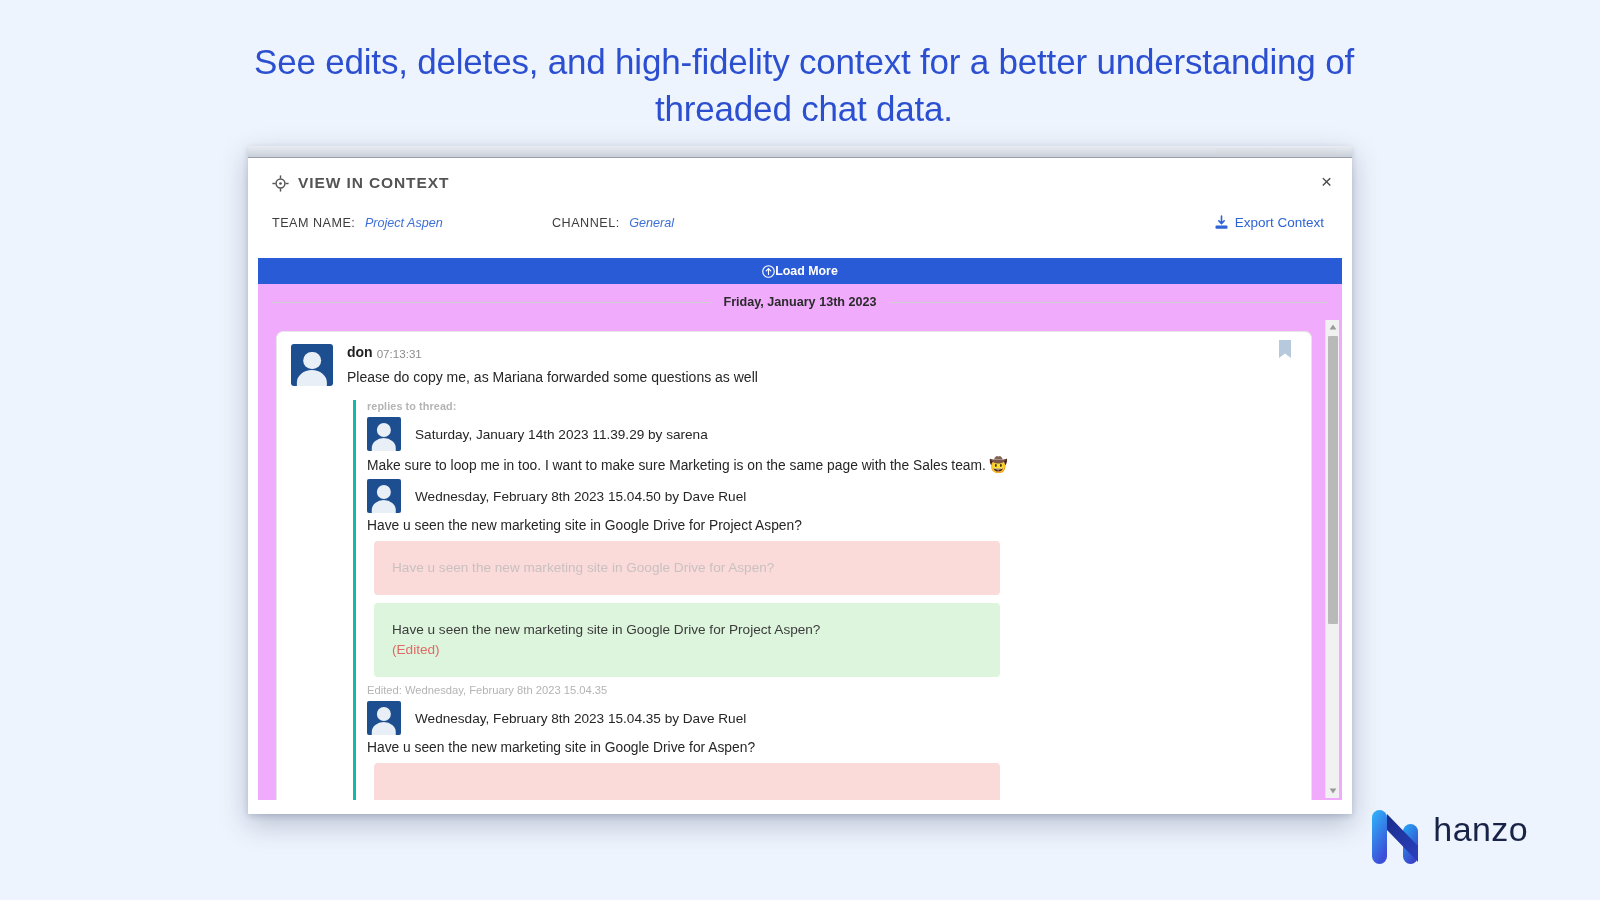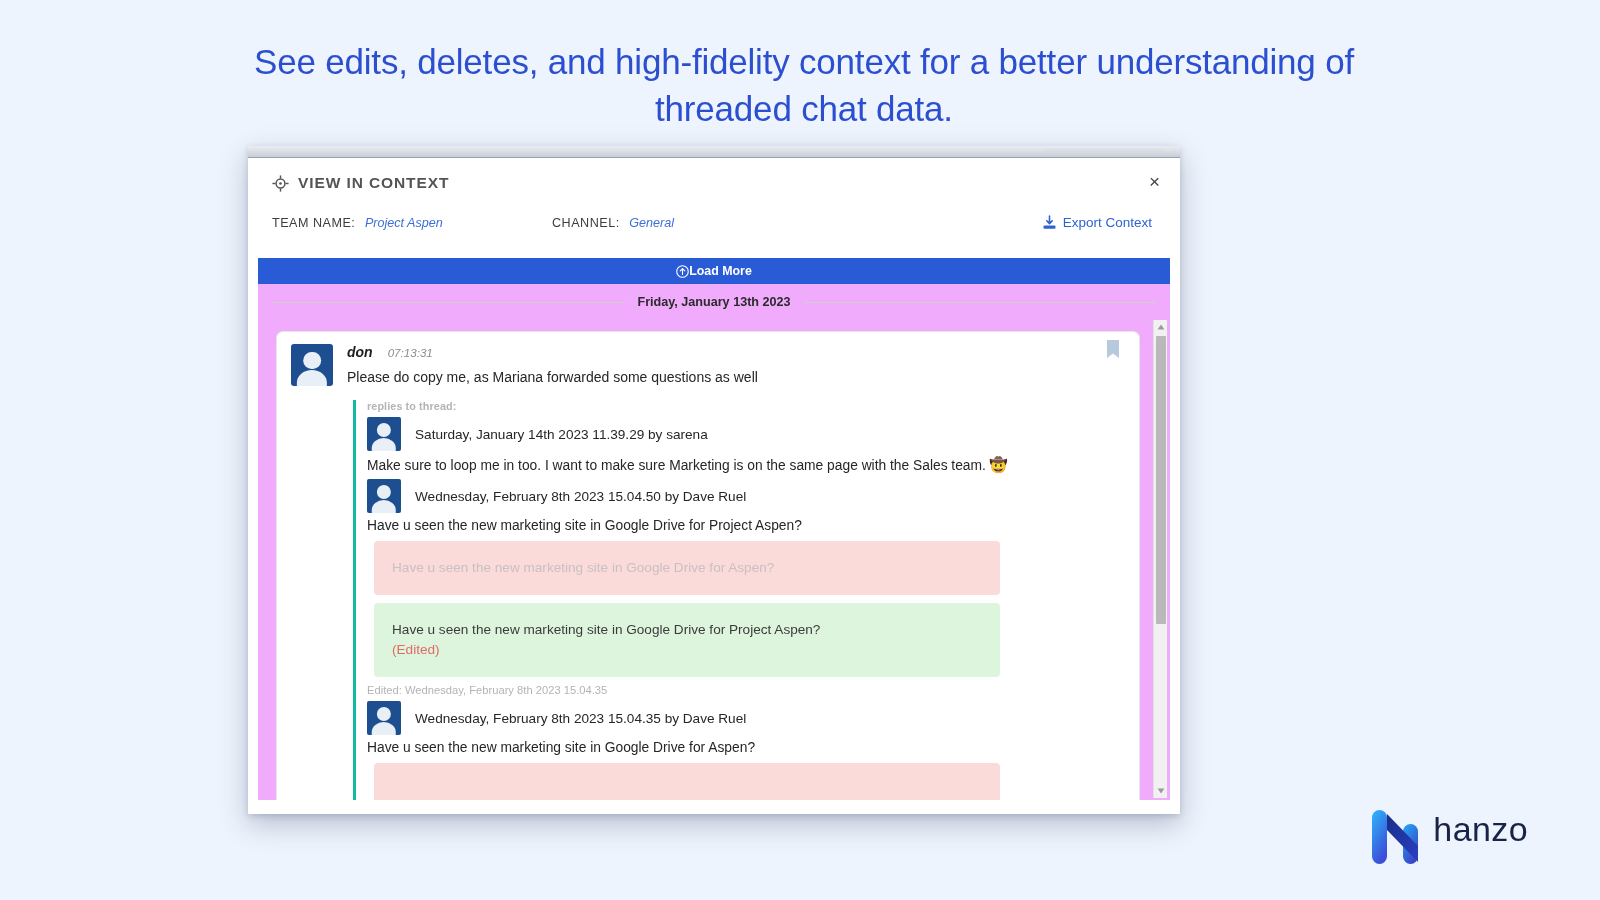--- a/index.html
+++ b/index.html
@@ -21,21 +21,21 @@
     line-height: 47px;
     font-weight: 500;
     letter-spacing: -0.2px;
     padding: 0 180px;
   }
 
   
   .shot-wrap {
     position: absolute;
     left: 248px; top: 146px;
-    width: 932px; height: 668px;
+    width: 1104px; height: 668px;
     background: #ffffff;
     box-shadow: 0 10px 26px rgba(40,55,90,0.28), 0 2px 6px rgba(40,55,90,0.18);
   }
   .chrome-strip {
     position: absolute; left: 0; right: 0; top: 0; height: 12px;
     background: linear-gradient(#e9edf3, #c9cfd8);
     border-bottom: 1px solid #9aa0aa;
   }
   .chrome-ghost {
     position: absolute; top: 2px; right: 16px;
@@ -133,21 +133,21 @@
     content: ""; position: absolute; left: 50%; top: 18%;
     transform: translateX(-50%);
     width: 42%; height: 42%; border-radius: 50%; background: #e9eff7;
   }
   .avatar::after {
     content: ""; position: absolute; left: 50%; top: 62%;
     transform: translateX(-50%);
     width: 72%; height: 60%; border-radius: 50% 50% 0 0; background: #e9eff7;
   }
   .avatar.sm { width: 34px; height: 34px; border-radius: 2px; }
-  .name-line { display: flex; align-items: center; gap: 15px; font-style: italic; }
+  .name-line { display: flex; align-items: flex-end; gap: 4px; }
   .uname { font-size: 14px; font-weight: bold; color: #1f1f1f; }
   .utime { font-size: 11.6px; color: #8d8d8d; }
   .root-text { font-size: 14px; color: #262626; margin-top: 9px; }
 
   .replies {
     margin: 14px 0 0 76px;
     border-left: 3px solid #14b8a6;
     padding-left: 11px;
   }
   .replies-label {

